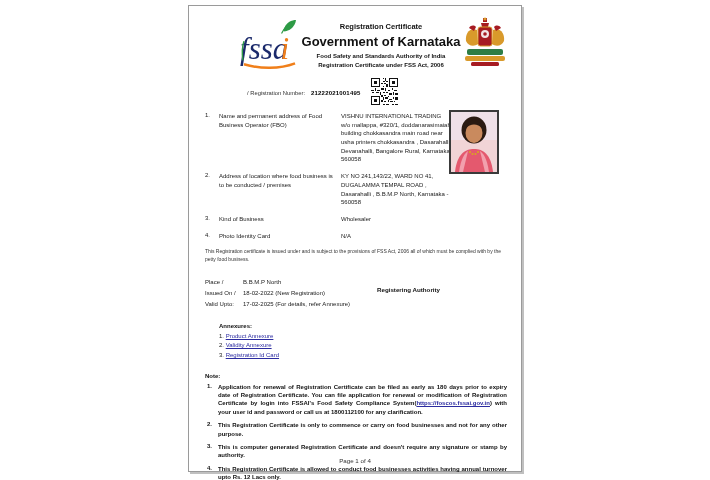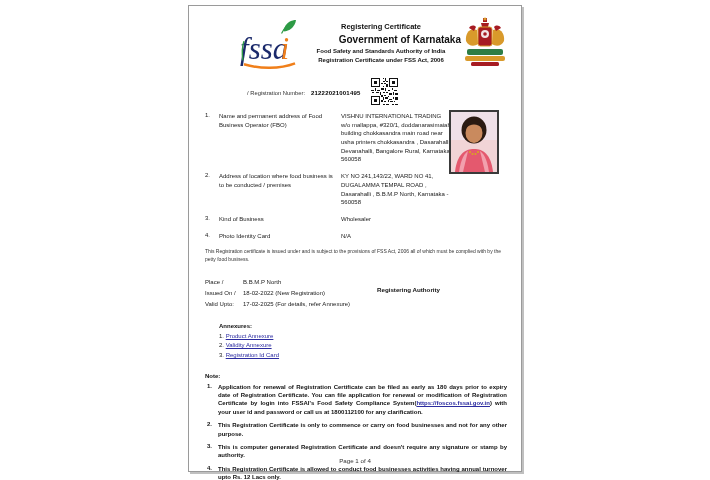--- a/index.html
+++ b/index.html
@@ -9,21 +9,21 @@
     position:absolute; left:188px; top:5px; width:334px; height:467px;
     background:#fff; border:1px solid #9a9a9a;
     box-shadow:2px 2px 0 rgba(140,140,140,.55);
     padding:10px 14px 8px 16px; color:#222;
   }
   
   .header { display:flex; align-items:flex-start; }
   .logo-fssai { width:62px; flex:0 0 62px; margin-top:2px;margin-left:34px; }
   .title-block { flex:1; text-align:center; padding-top:6px; }
   .t1 { font-size:7.5px; font-weight:bold; color:#111; line-height:1.45; }
-  .t2 { font-size:10px; font-weight:bold; color:#111; line-height:1.45;text-align:right; }
+  .t2 { font-size:13px; font-weight:bold; color:#111; line-height:1.45; }
   .t3 { font-size:6px; font-weight:bold; color:#111; line-height:1.5; }
   .t4 { font-size:6px; font-weight:bold; color:#111; line-height:1.5; }
   .emblem { width:46px; flex:0 0 46px; margin-top:1px; text-align:right; }
   
   .regnum-row { display:flex; align-items:center; margin-top:2px; margin-left:42px; height:30px; }
   .regnum-label { font-size:5.8px; color:#333; }
   .regnum-value { font-size:6px; font-weight:bold; color:#000; margin-left:6px; letter-spacing:.2px; }
   .qr { margin-left:10px; }
   
   .fields { margin-top:4px; position:relative; }
@@ -68,21 +68,21 @@
         <svg viewBox="0 0 62 56" width="60" height="54">
           <path d="M46 13 C48 4 55 2 59 2 C58 9 53 13 47 14 Z" fill="#2e9b46"></path>
           <path d="M44 16 C47 10 51 6 56 4" stroke="#2e9b46" stroke-width="1.2" fill="none"></path>
           <text x="1" y="42" font-family="'Liberation Serif', serif" font-style="italic" font-size="32" fill="#1b2a6b">fssa</text>
           <text x="43" y="42" font-family="'Liberation Serif', serif" font-style="italic" font-size="32" fill="#f07f1a">i</text>
           <path d="M5 48 C22 53 42 53 58 47" stroke="#f07f1a" stroke-width="2.6" fill="none"></path>
           <path d="M4 44 C3 38 3 30 5 24" stroke="#2e9b46" stroke-width="1.4" fill="none"></path>
         </svg>
       </div>
       <div class="title-block">
-        <div class="t1">Registering Certificate</div>
+        <div class="t1">Registration Certificate</div>
         <div class="t2">Government of Karnataka</div>
         <div class="t3">Food Safety and Standards Authority of India</div>
         <div class="t4">Registration Certificate under FSS Act, 2006</div>
       </div>
       <div class="emblem">
         <svg viewBox="0 0 44 52" width="44" height="52">
           <rect x="20" y="1" width="4" height="4" fill="#a61c23"></rect>
           <circle cx="22" cy="2" r="1.6" fill="#d99a2b"></circle>
           <path d="M18 6 h8 l-1 4 h-6 Z" fill="#a61c23"></path>
           <rect x="15" y="10" width="14" height="19" rx="2.5" fill="#a61c23" stroke="#d99a2b" stroke-width="1"></rect>

